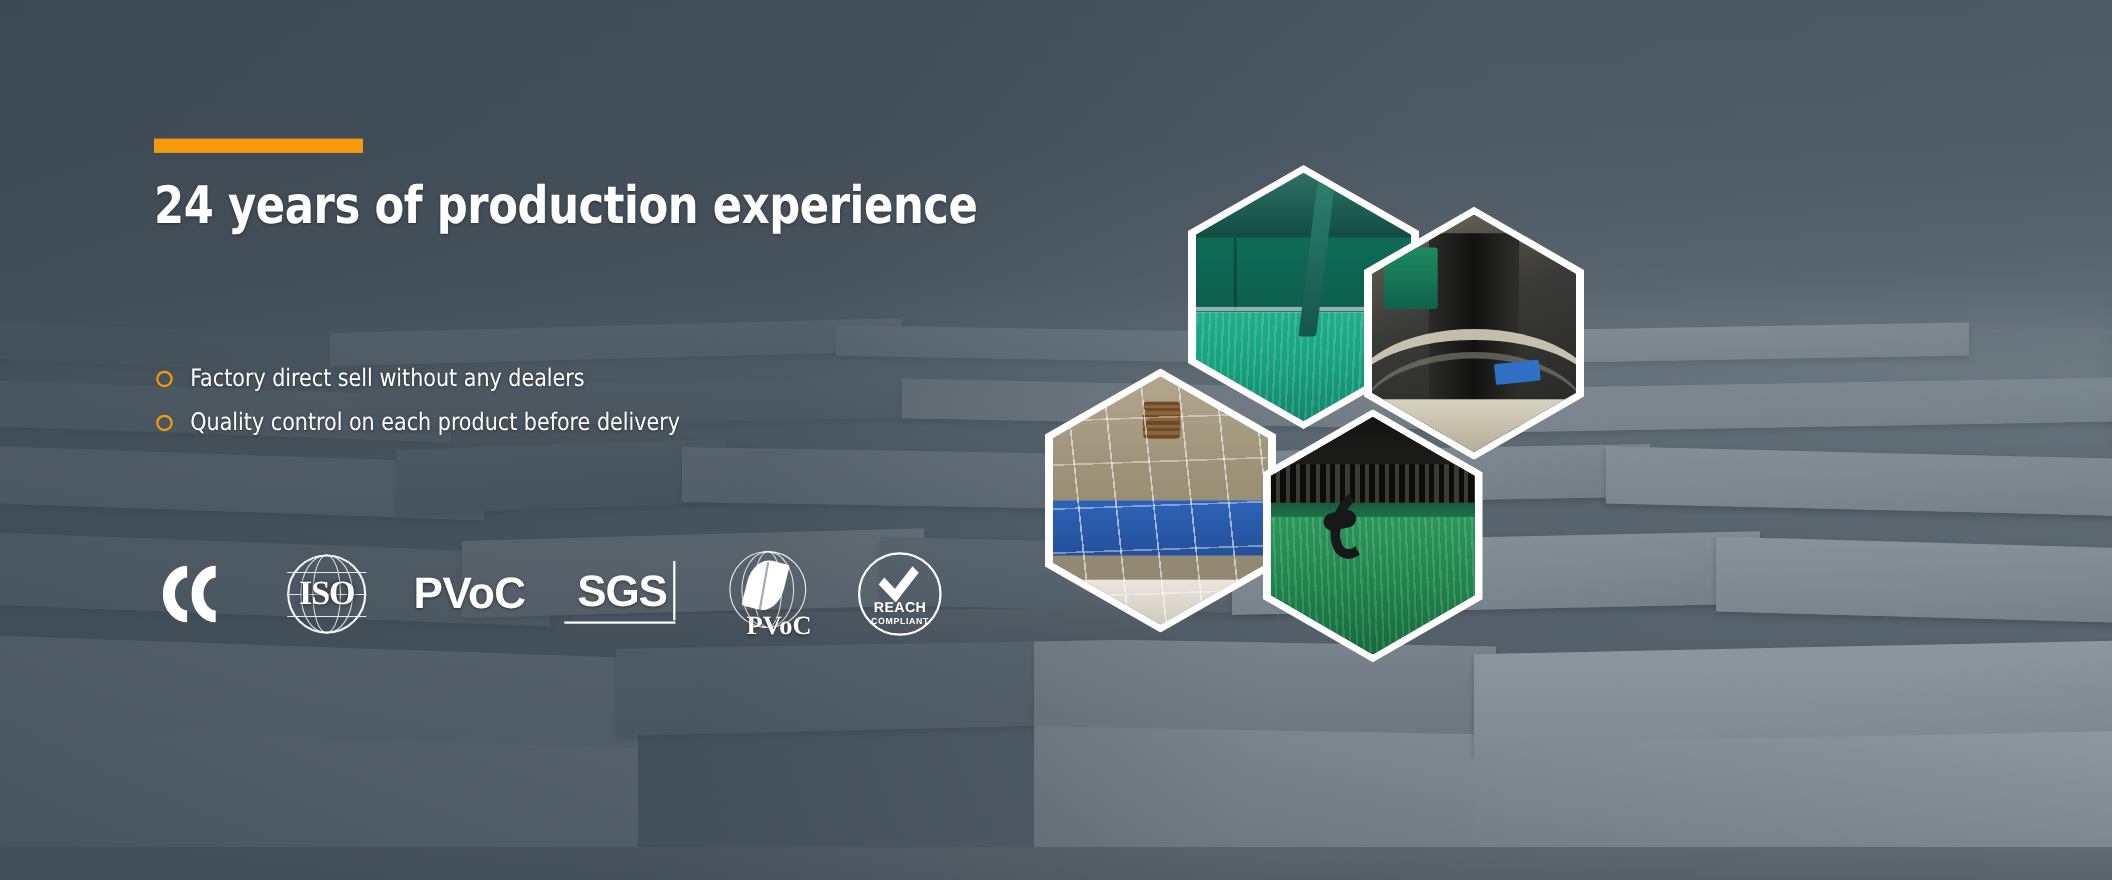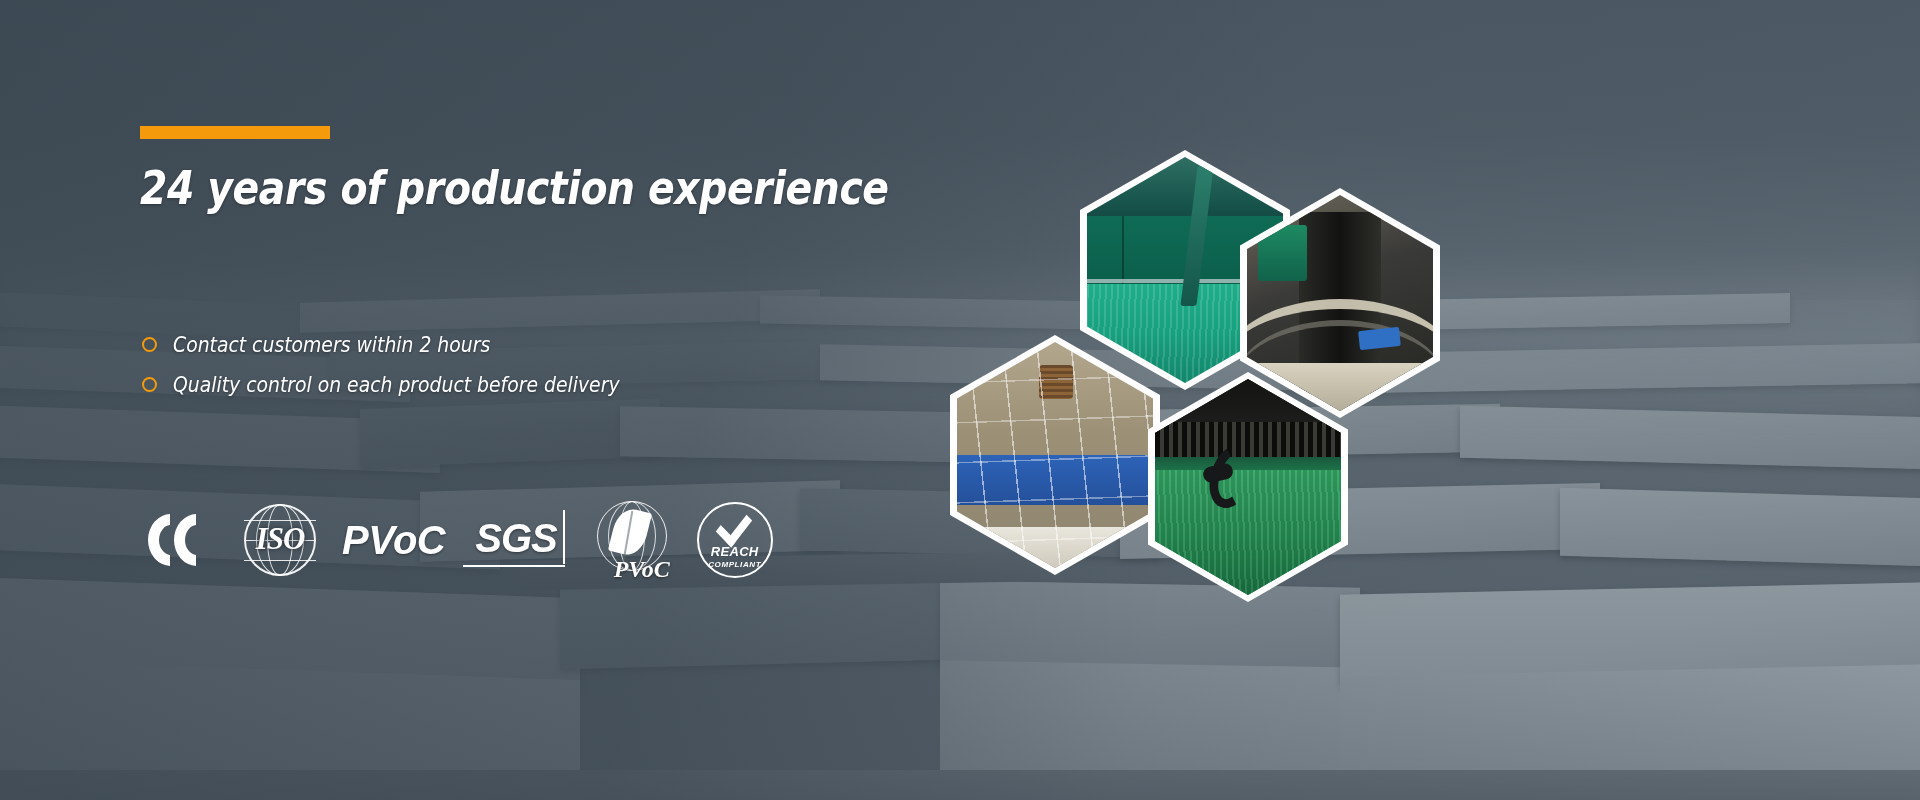--- a/index.html
+++ b/index.html
@@ -48,21 +48,21 @@
     position:absolute;
     background:linear-gradient(180deg,#6f7880 0%,#5e6870 100%);
   }
   .bgtint {
     position:absolute; inset:0;
     background:linear-gradient(105deg, rgba(58,70,80,.88) 0%, rgba(62,74,84,.80) 38%, rgba(70,82,92,.55) 62%, rgba(72,84,94,.38) 100%);
   }
 
   
   .content {
-    position:absolute; left:140px; top:0; width:820px; height:632px;font-style:italic;
+    position:absolute; left:140px; top:0; width:820px; height:632px;
   }
 
   .accent-bar {
     position:absolute; left:0; top:126px;
     width:190px; height:13px;
     background:#f59a0b;
   }
 
   .headline-1 {
     position:absolute; left:0; top:160px;
@@ -100,21 +100,21 @@
   .bullet-text {
     font-size:22px; color:#ffffff; white-space:nowrap;
     font-family:"DejaVu Sans Condensed","Liberation Sans", sans-serif;
     transform:scaleX(.95); transform-origin:left center;
     text-shadow:0 1px 3px rgba(0,0,0,.4);
   }
 
   
   .certs {
     position:absolute; left:8px; top:500px;
-    display:flex; align-items:center; gap:26px;
+    display:flex; align-items:center; gap:43px;
     height:80px;
   }
   .cert { position:relative; color:#fff; flex:none; }
 
   
   .cert-ce { width:70px; height:52px; }
   .ce-c, .ce-e {
     position:absolute; top:0;
     width:46px; height:52px;
     border:11px solid #fff; border-radius:50%;
@@ -375,21 +375,21 @@
   <div class="content">
 
     <div class="accent-bar"></div>
 
     <div class="headline-1">24 years of production experience</div>
 
 
     <div class="bullets">
       <div class="bullet">
         <span class="bullet-marker"></span>
-        <span class="bullet-text">Contact customers within 2 hours</span>
+        <span class="bullet-text">Factory direct sell without any dealers</span>
       </div>
       <div class="bullet">
         <span class="bullet-marker"></span>
         <span class="bullet-text">Quality control on each product before delivery</span>
       </div>
     </div>
 
     <div class="certs">
 
       <div class="cert cert-ce">

